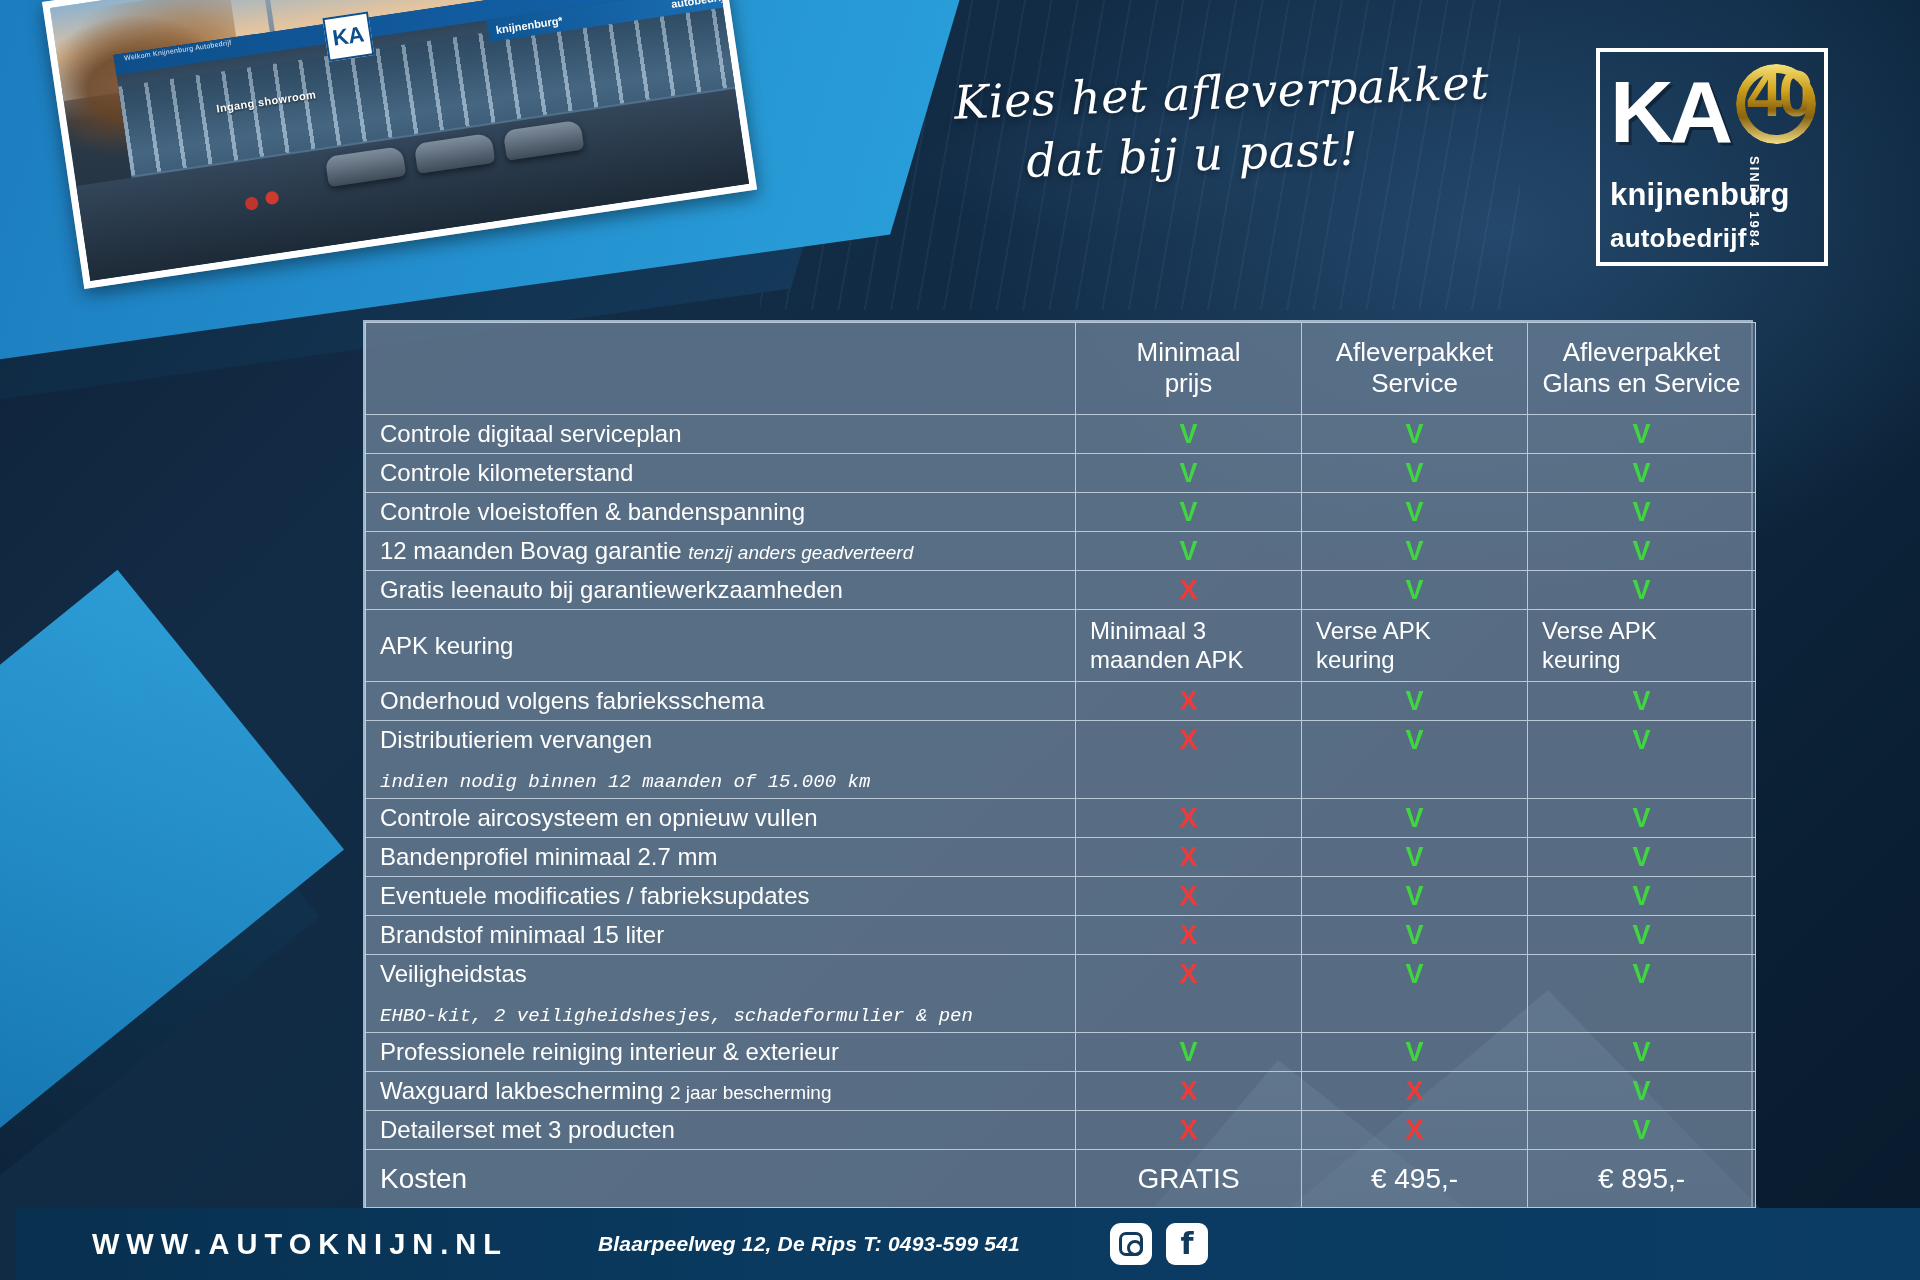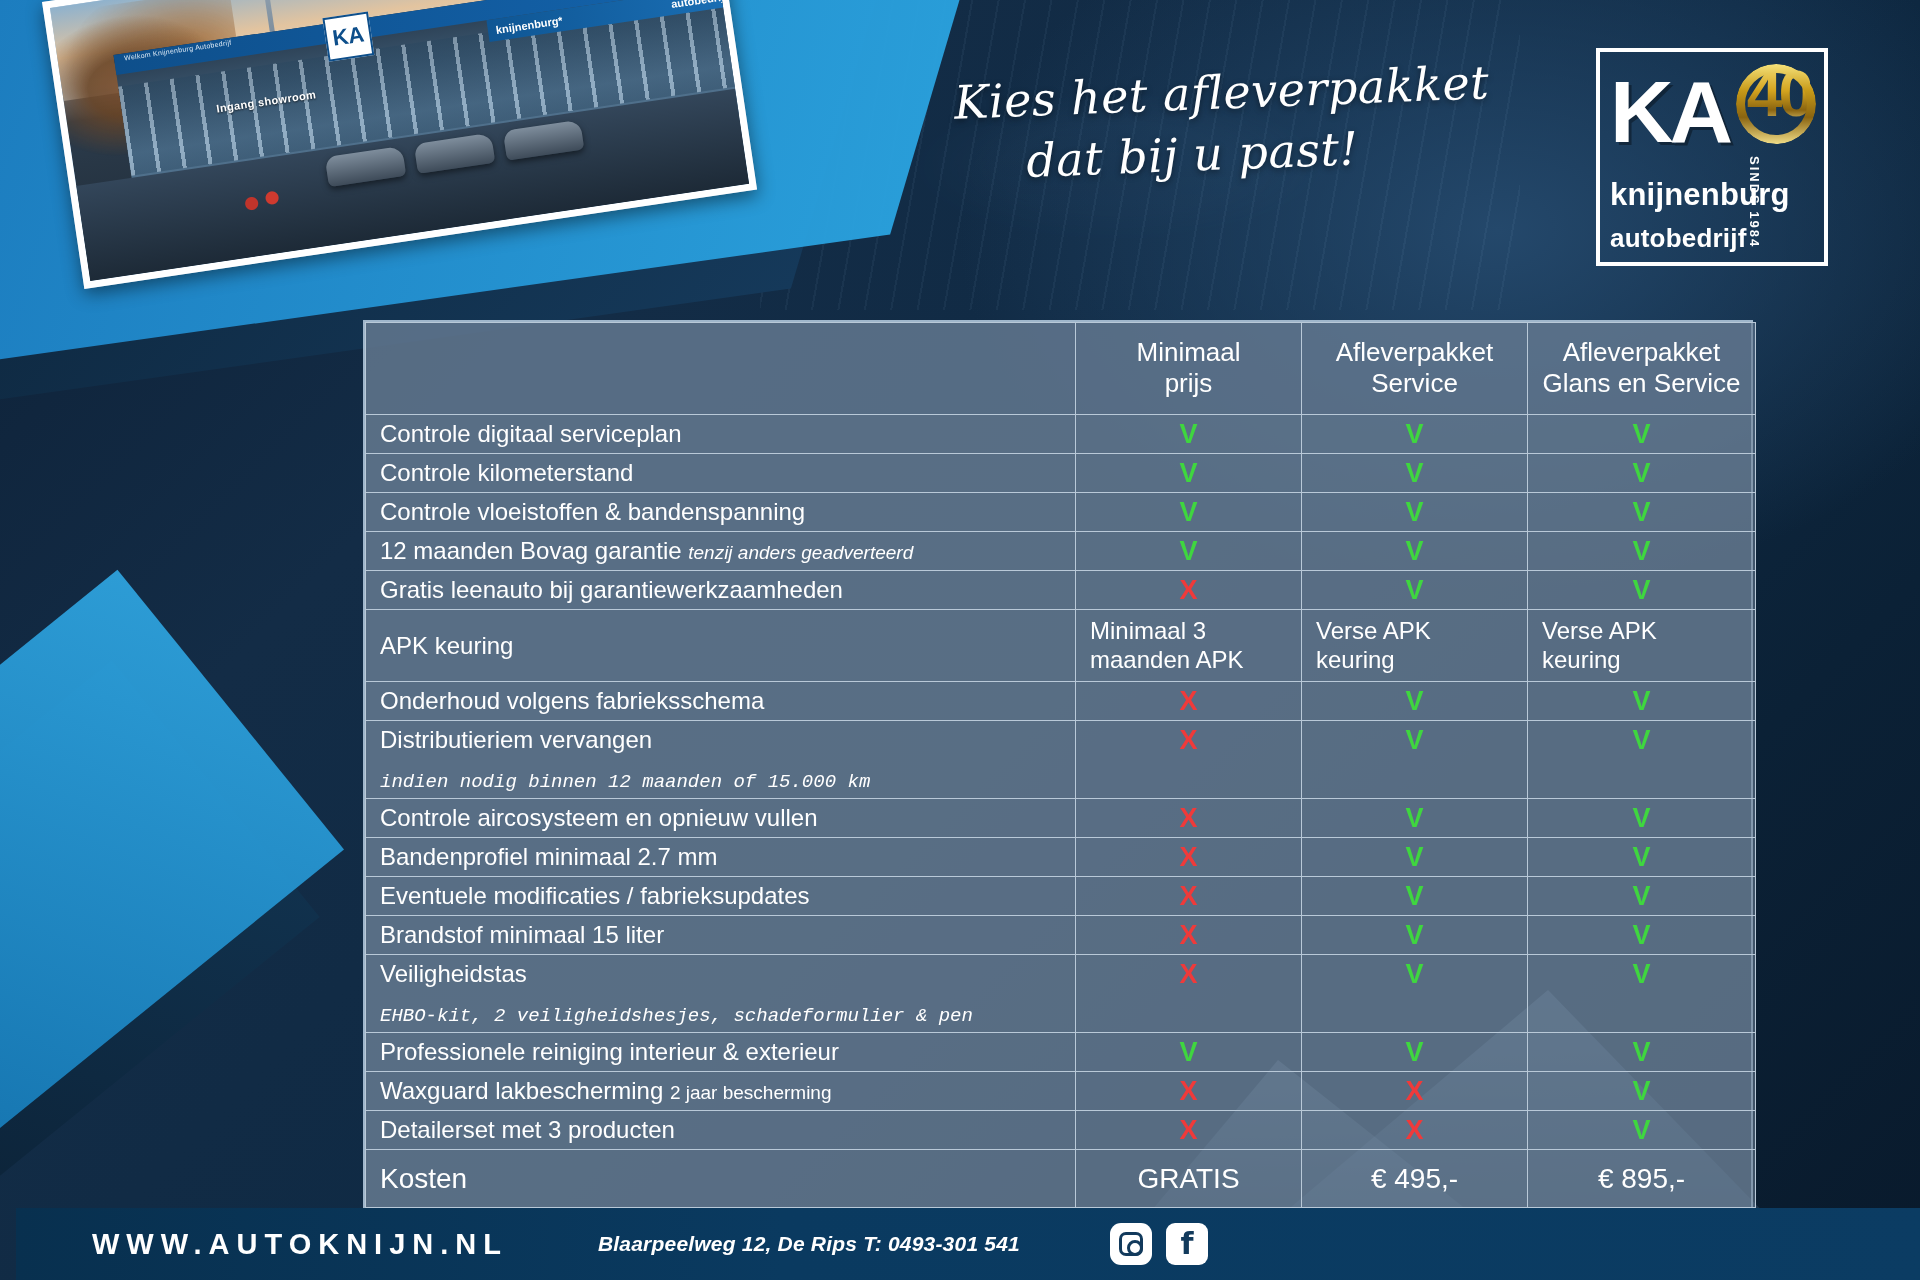--- a/index.html
+++ b/index.html
@@ -451,21 +451,21 @@
         <td class="mark">GRATIS</td>
         <td class="mark">€ 495,-</td>
         <td class="mark">€ 895,-</td>
       </tr>
     </tbody>
   </table>
 </div>
 
 <div class="footer">
   <div class="footer-url">WWW.AUTOKNIJN.NL</div>
-  <div class="footer-addr">Blaarpeelweg 12, De Rips  T: 0493-301 541</div>
+  <div class="footer-addr">Blaarpeelweg 12, De Rips  T: 0493-599 541</div>
   <div class="socials">
     <div class="soc ig">
         <span class="ig-glyph"></span>
       </div>
     <div class="soc">
         <span class="fb-glyph">f</span>
       </div>
   </div>
 </div>
 

